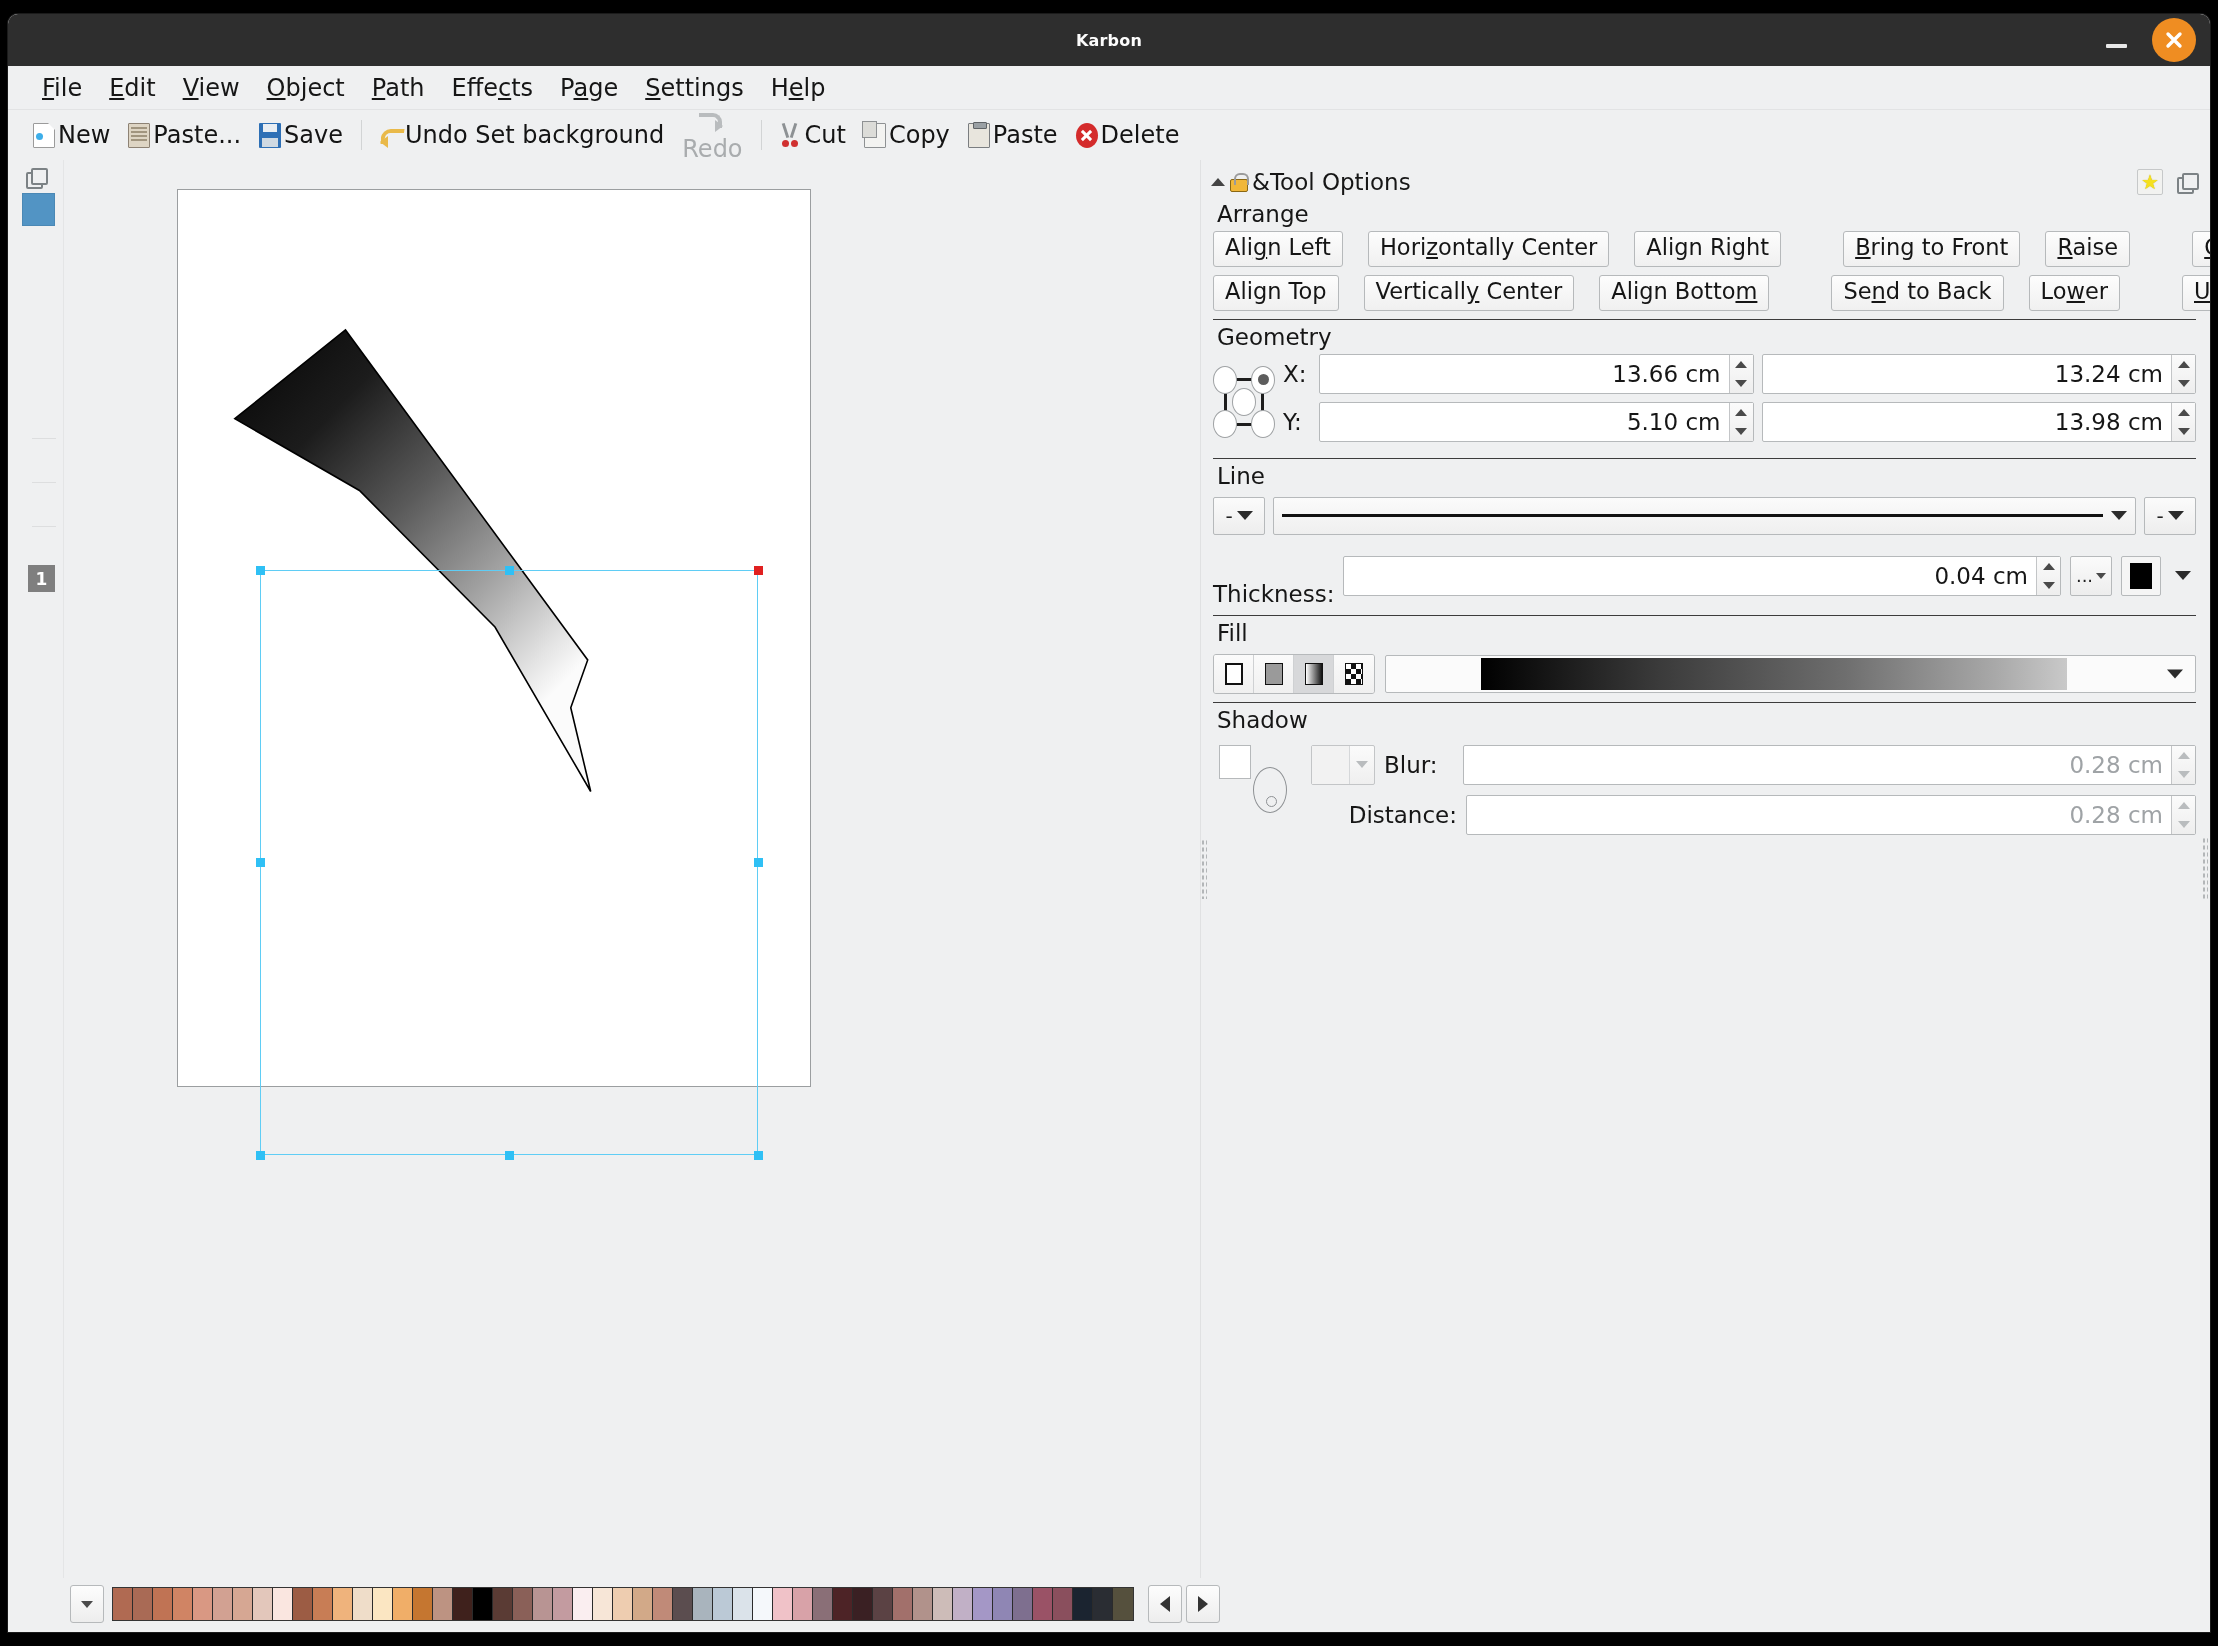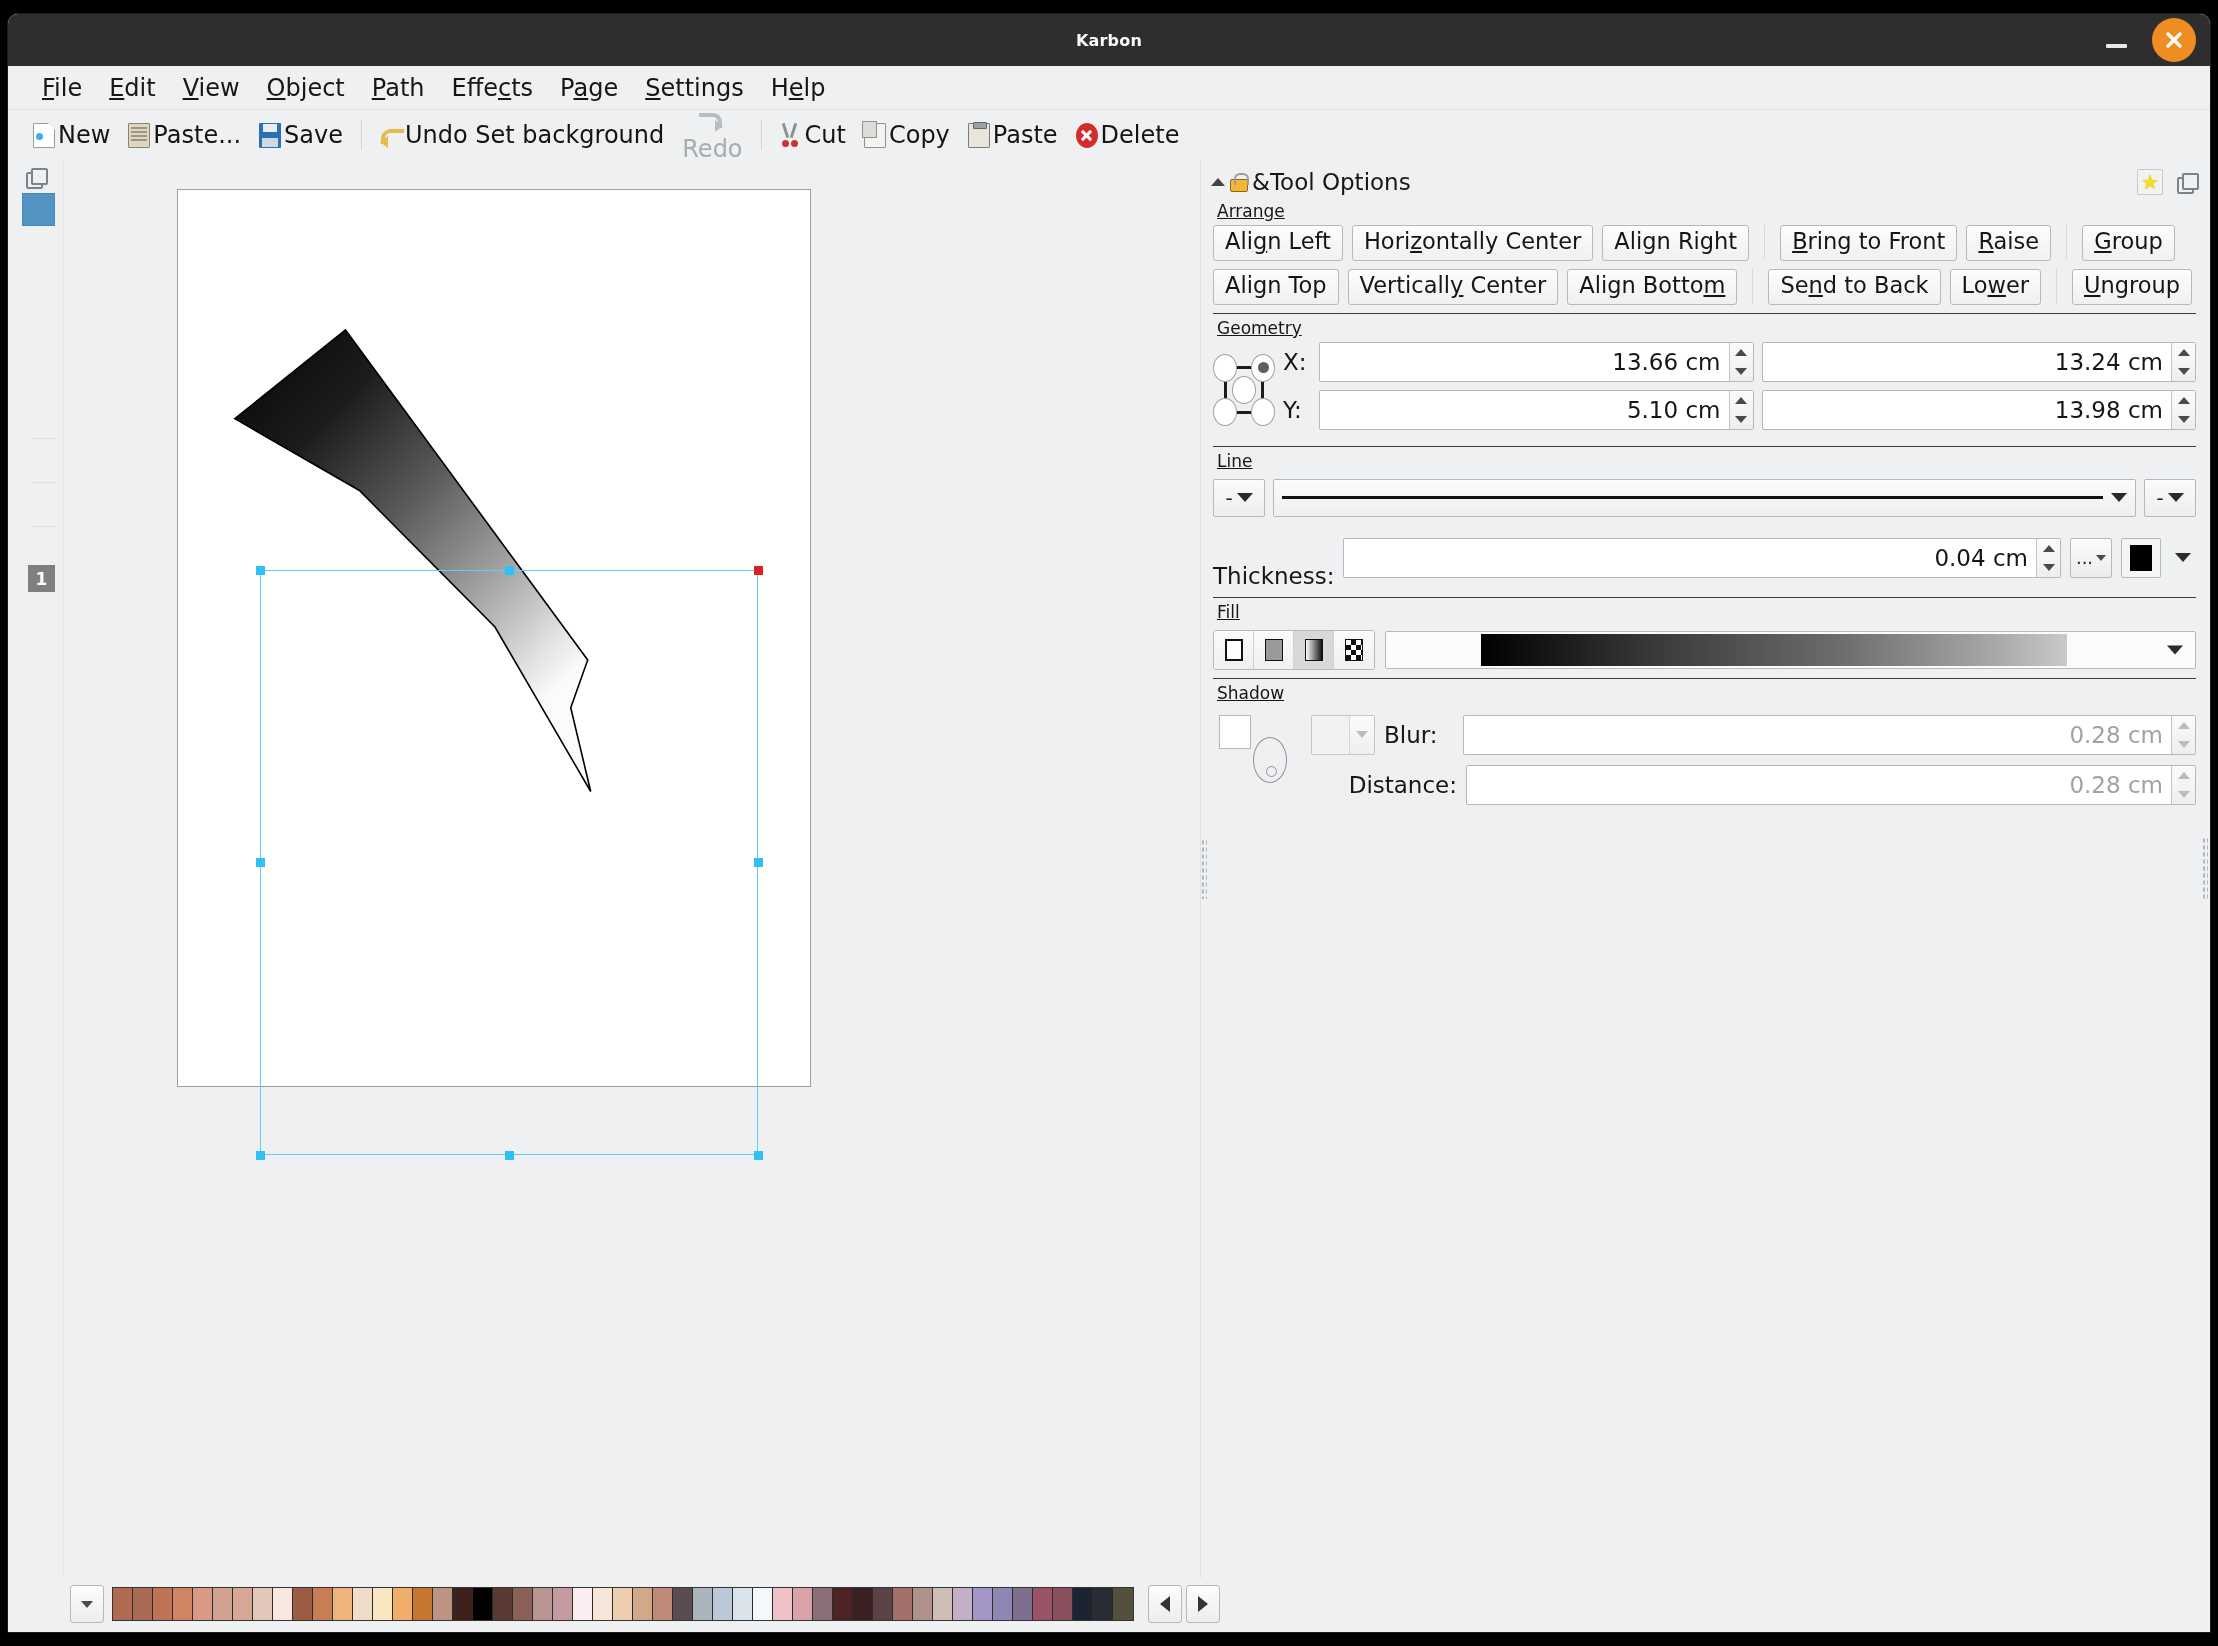--- a/index.html
+++ b/index.html
@@ -199,28 +199,27 @@
   }
   .caret-up { width:0;height:0;border-left:7px solid transparent;border-right:7px solid transparent;border-bottom:8px solid #444; display:inline-block;}
   .lock-icon { position:relative; width:17px; height:19px; display:inline-block; }
   .lock-icon:before{content:"";position:absolute;left:0;bottom:0;width:16px;height:11px;background:#f1b739;border:1px solid #8a6713;border-radius:2px;}
   .lock-icon:after{content:"";position:absolute;left:4px;top:0;width:11px;height:10px;border:2px solid #9b9b9b;border-bottom:none;border-radius:6px 6px 0 0;}
   .panel-head-icons { margin-left:auto; display:flex; align-items:center; gap:14px; padding-right:4px;}
   .star-icon { position:relative; width:26px;height:26px; background:#f2f2f0; border:1px solid #c6c8c9; border-radius:2px;}
   .star-glyph { position:absolute; left:3px; top:2px; font-size:20px; color:#f5e01e; line-height:20px; text-shadow: 0 0 1px #b9a400;}
 
   .section-label {
-    font-size: 17px; color: #161616;
+    font-size: 23px; color: #161616;
     padding: 4px 0 4px 4px;
-    text-decoration: underline;
   }
   .panel-body { padding: 0 14px 0 12px; }
   .hr { height:1px; background:#1c1c1c; margin: 8px 0 0 0; opacity:.85;}
 
-  .btnrow { display:flex; align-items:flex-start; gap: 9px; margin-bottom: 8px; }
+  .btnrow { display:flex; align-items:flex-start; gap: 25px; margin-bottom: 8px; }
   .qbtn {
     background: linear-gradient(#fdfdfd,#f0f0f0);
     border: 1px solid #b6b9bb;
     border-radius: 3px;
     font-size: 22.5px;
     color: #151515;
     padding: 3px 11px 5px 11px;
     line-height: 1.15;
     white-space: nowrap;
   }

